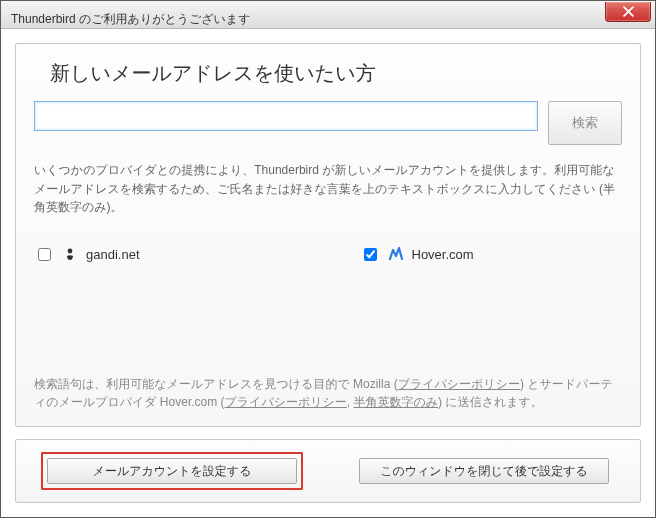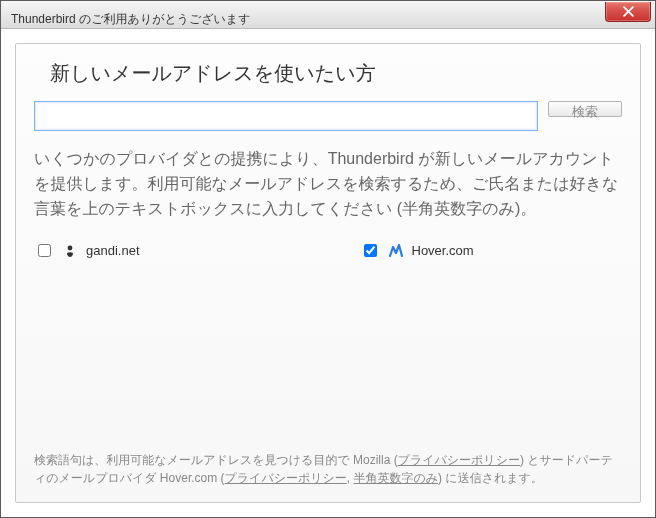--- a/index.html
+++ b/index.html
@@ -84,33 +84,33 @@
     height: 30px;
     border: 1px solid #7eb4ea;
     background: #fff;
     box-shadow: inset 0 0 3px rgba(126,180,234,0.5);
     padding: 0 8px;
     font-size: 13px;
     outline: none;
   }
   .search-btn {
     width: 74px;
-    height: 16px;
+    height: 44px;
     border: 1px solid #b5b5b5;
     background: linear-gradient(to bottom, #fdfdfd, #e8e8e8);
     border-radius: 2px;
     color: #8a8a8a;
     font-size: 13px;
     cursor: pointer;
   }
   .desc {
     color: #666;
-    font-size: 16px;
+    font-size: 12px;
     line-height: 1.55;
-    margin-bottom: 20px;
+    margin-bottom: 28px;
   }
   .providers {
     display: flex;
     gap: 220px;
     margin-bottom: 10px;
   }
   .provider {
     display: flex;
     align-items: center;
     gap: 8px;
@@ -220,15 +220,23 @@
         </label>
       </div>
 
       <div class="spacer"></div>
 
       <div class="footnote">
         <span>検索語句は、利用可能なメールアドレスを見つける目的で Mozilla (</span><span class="link">プライバシーポリシー</span><span>) とサードパーティのメールプロバイダ Hover.com (</span><span class="link">プライバシーポリシー</span><span>, </span><span class="link">半角英数字のみ</span><span>) に送信されます。</span>
       </div>
     </div>
 
+    <div class="button-row">
+      <div class="btn-wrap highlight">
+        <button class="action-btn">メールアカウントを設定する</button>
+      </div>
+      <div class="btn-wrap">
+        <button class="action-btn">このウィンドウを閉じて後で設定する</button>
+      </div>
+    </div>
 
   </div>
 </div>
 
 </body></html>

